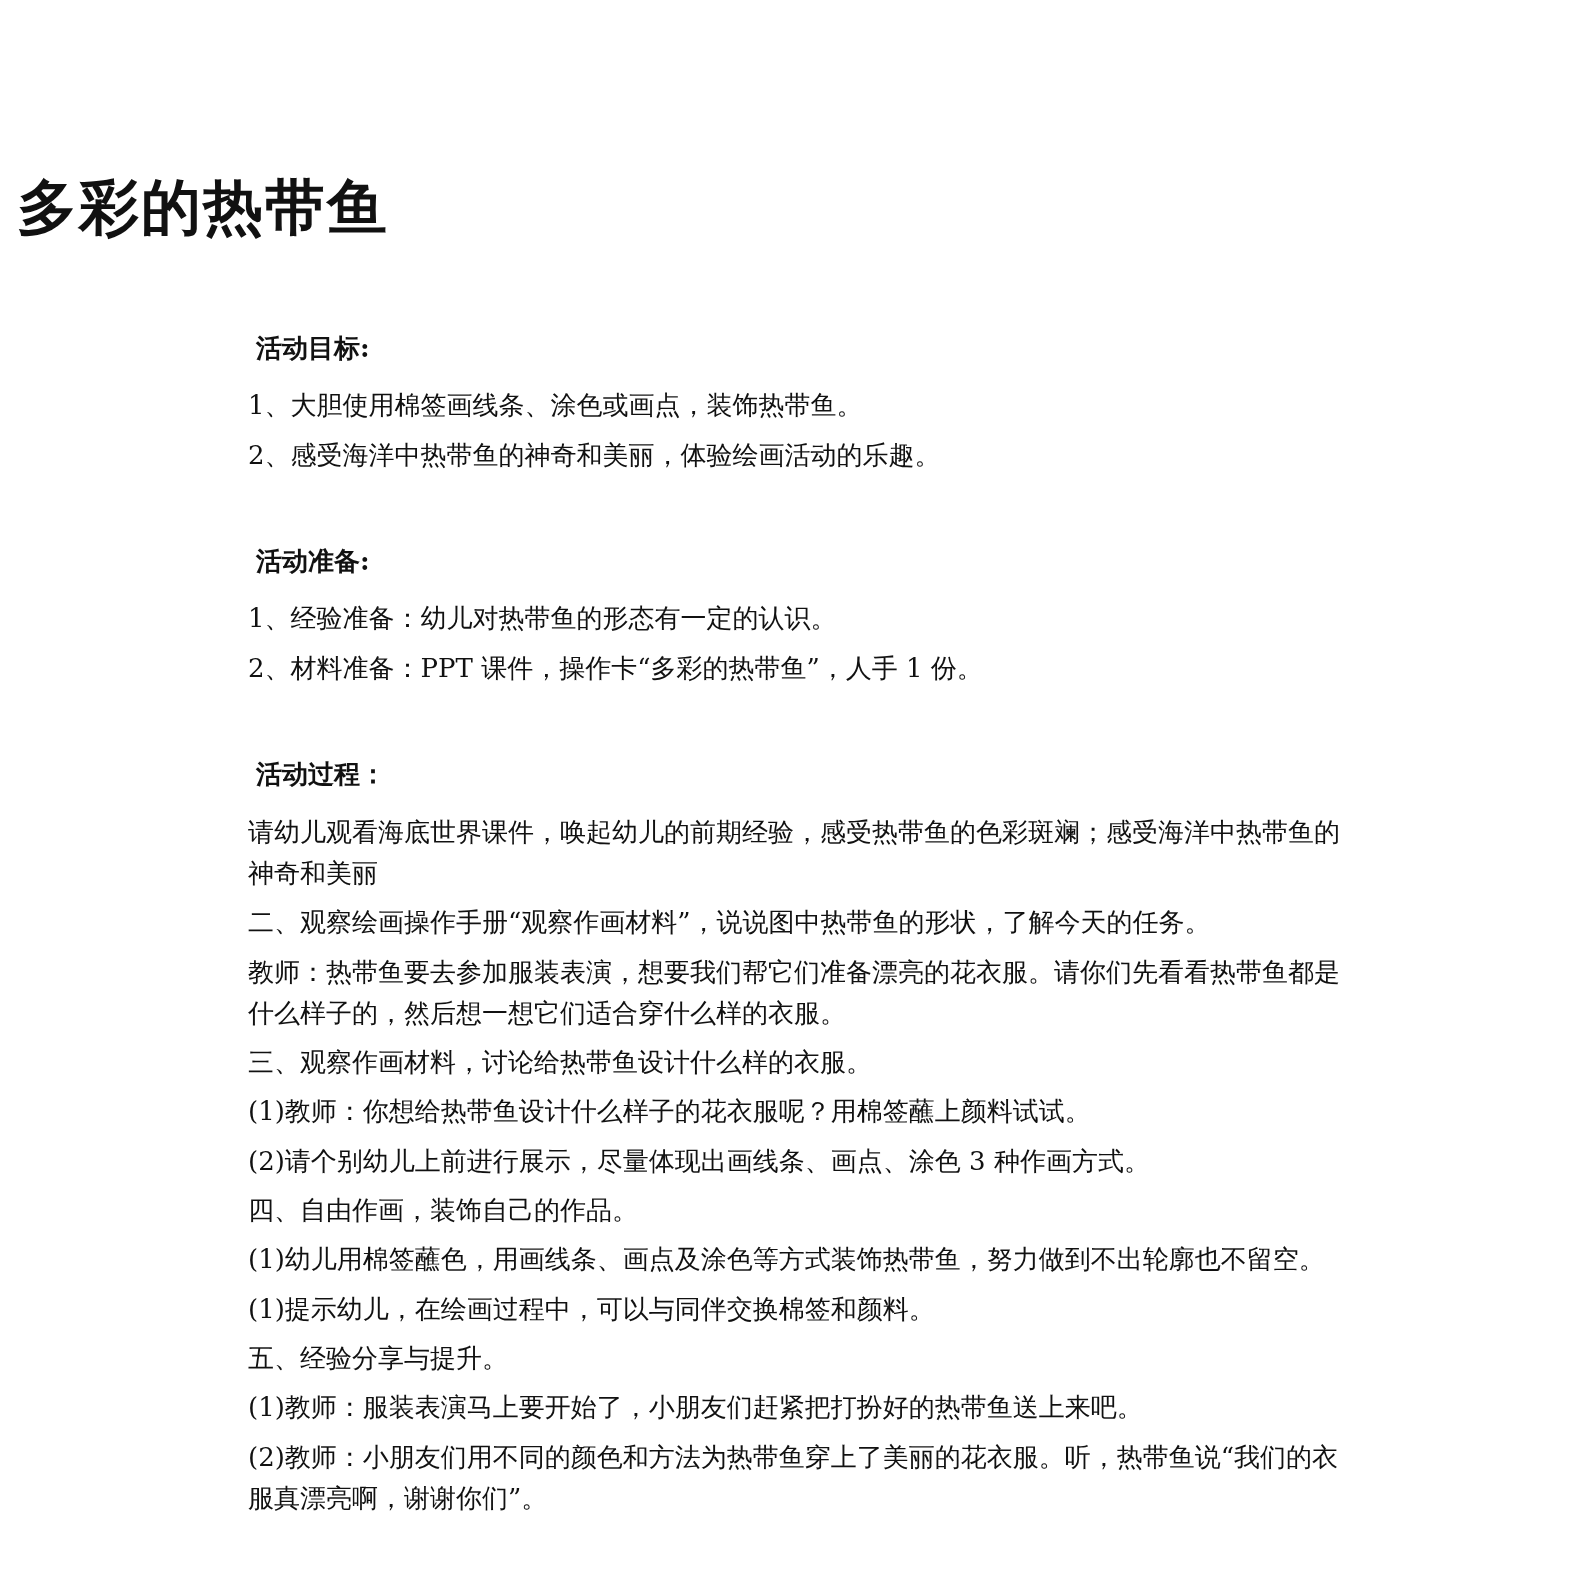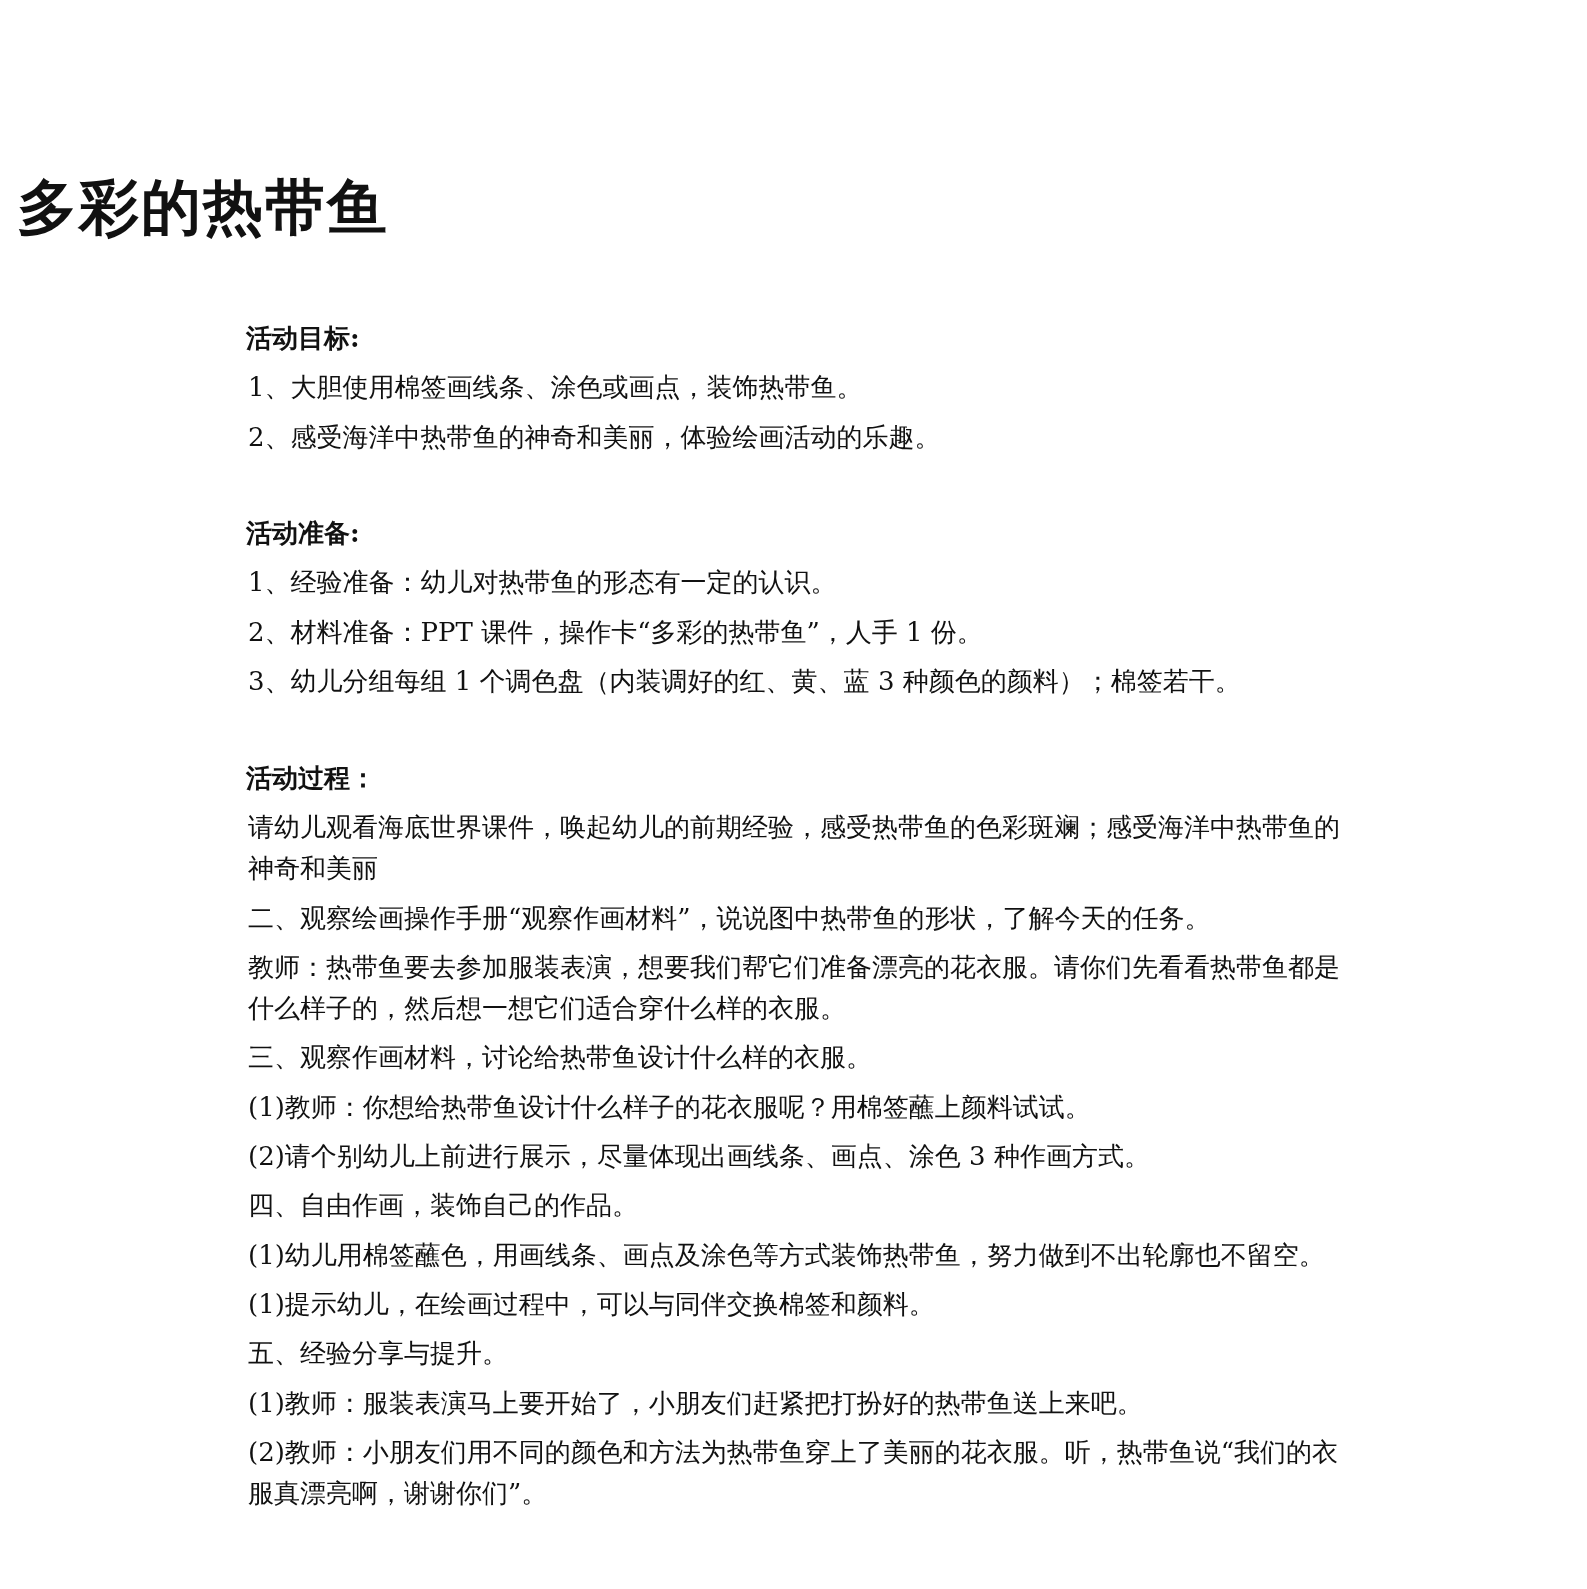--- a/index.html
+++ b/index.html
@@ -36,21 +36,21 @@
     .body {
       position: absolute;
       left: 240px;
       top: 312px;
       width: 1100px;
       font-size: 26px;
       line-height: 41.3px;
     }
     .section-head {
       font-weight: bold;
-      margin: 6px;
+      margin: 16px;
     }
     .line {
       margin: 8px;
       white-space: nowrap;
     }
     .wrap {
       margin: 8px;
       white-space: normal;
       width: 1095px;
     }
@@ -71,21 +71,20 @@
       <p class="line">1、大胆使用棉签画线条、涂色或画点，装饰热带鱼。</p>
       <p class="line">2、感受海洋中热带鱼的神奇和美丽，体验绘画活动的乐趣。</p>
     </div>
 
     <div class="gap"></div>
 
     <div>
       <p class="section-head">活动准备:</p>
       <p class="line">1、经验准备：幼儿对热带鱼的形态有一定的认识。</p>
       <p class="line">2、材料准备：PPT 课件，操作卡“多彩的热带鱼”，人手 1 份。</p>
-      <p class="line">3、幼儿分组每组 1 个调色盘（内装调好的红、黄、蓝 3 种颜色的颜料）；棉签若干。</p>
     </div>
 
     <div class="gap"></div>
 
     <div>
       <p class="section-head">活动过程：</p>
       <p class="wrap">请幼儿观看海底世界课件，唤起幼儿的前期经验，感受热带鱼的色彩斑斓；感受海洋中热带鱼的神奇和美丽</p>
       <p class="line">二、观察绘画操作手册“观察作画材料”，说说图中热带鱼的形状，了解今天的任务。</p>
       <p class="wrap">教师：热带鱼要去参加服装表演，想要我们帮它们准备漂亮的花衣服。请你们先看看热带鱼都是什么样子的，然后想一想它们适合穿什么样的衣服。</p>
       <p class="line">三、观察作画材料，讨论给热带鱼设计什么样的衣服。</p>

